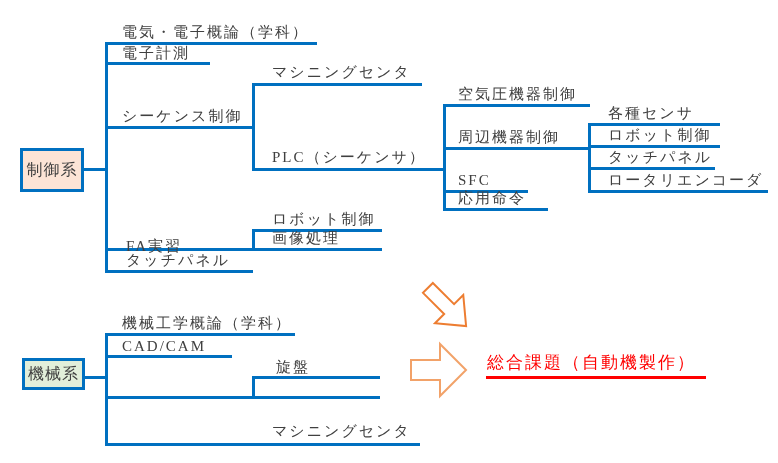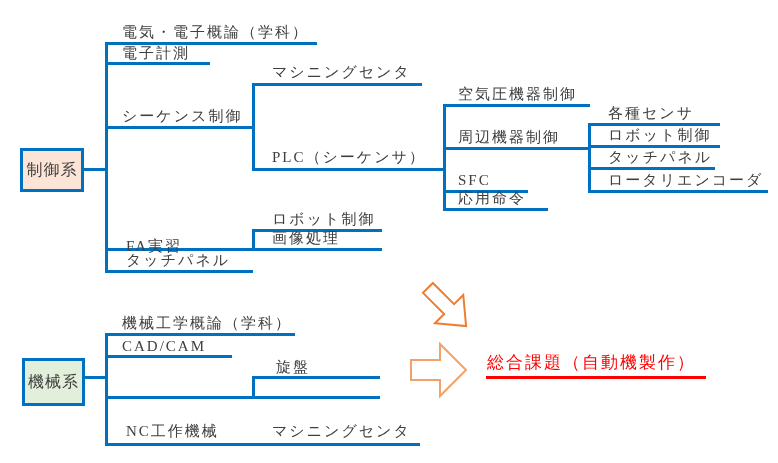--- a/index.html
+++ b/index.html
@@ -63,21 +63,21 @@
   <div class="ln" style="left:105px;top:333px;width:190px;height:3px"></div>
   <div class="ln" style="left:105px;top:355px;width:127px;height:3px"></div>
   <div class="ln" style="left:105px;top:396px;width:275px;height:3px"></div>
   <div class="ln" style="left:252px;top:376px;width:3px;height:23px"></div>
   <div class="ln" style="left:252px;top:376px;width:128px;height:3px"></div>
   <div class="ln" style="left:105px;top:443px;width:315px;height:3px"></div>
 
   <div class="rootbox control" style="left:20px;top:148px;width:64px;height:44px">
     <span>制御系</span>
   </div>
-  <div class="rootbox machine" style="left:22px;top:358px;width:63px;height:48px">
+  <div class="rootbox machine" style="left:22px;top:358px;width:63px;height:32px">
     <span>機械系</span>
   </div>
 
   <div class="lbl" style="left:122px;top:24px">電気・電子概論（学科）</div>
   <div class="lbl" style="left:122px;top:45px">電子計測</div>
   <div class="lbl" style="left:122px;top:108px">シーケンス制御</div>
   <div class="lbl" style="left:272px;top:64px">マシニングセンタ</div>
   <div class="lbl" style="left:272px;top:149px">PLC（シーケンサ）</div>
   <div class="lbl" style="left:458px;top:86px">空気圧機器制御</div>
   <div class="lbl" style="left:458px;top:129px">周辺機器制御</div>
@@ -88,21 +88,20 @@
   <div class="lbl" style="left:458px;top:172px">SFC</div>
   <div class="lbl" style="left:458px;top:190px">応用命令</div>
   <div class="lbl" style="left:126px;top:238px">FA実習</div>
   <div class="lbl" style="left:272px;top:211px">ロボット制御</div>
   <div class="lbl" style="left:272px;top:230px">画像処理</div>
   <div class="lbl" style="left:126px;top:252px">タッチパネル</div>
 
   <div class="lbl" style="left:122px;top:315px">機械工学概論（学科）</div>
   <div class="lbl" style="left:122px;top:338px">CAD/CAM</div>
   <div class="lbl" style="left:276px;top:359px">旋盤</div>
-  <div class="lbl" style="left:126px;top:423px">NC工作機械</div>
   <div class="lbl" style="left:272px;top:423px">マシニングセンタ</div>
 
   <svg class="arrow arrow-upper" style="left:419px;top:286px" width="56" height="42" viewBox="0 0 56 42">
     <polygon points="1,14 31,14 31,1 55,21 31,41 31,28 1,28"></polygon>
   </svg>
   <svg class="arrow arrow-lower" style="left:410px;top:343px" width="57" height="54" viewBox="0 0 57 54">
     <polygon points="1,17 30,17 30,1 56,27 30,53 30,37 1,37"></polygon>
   </svg>
 
   <div class="goal-label" style="left:487px;top:352px">総合課題（自動機製作）</div>

